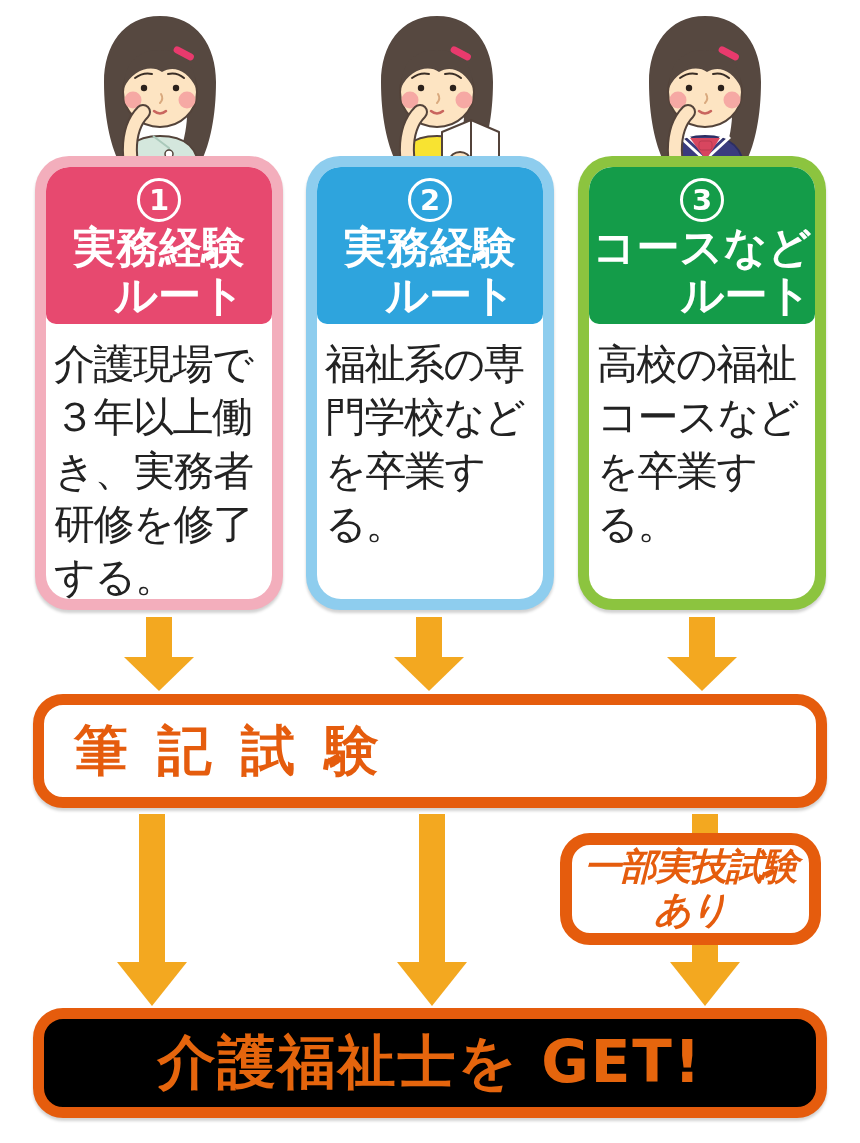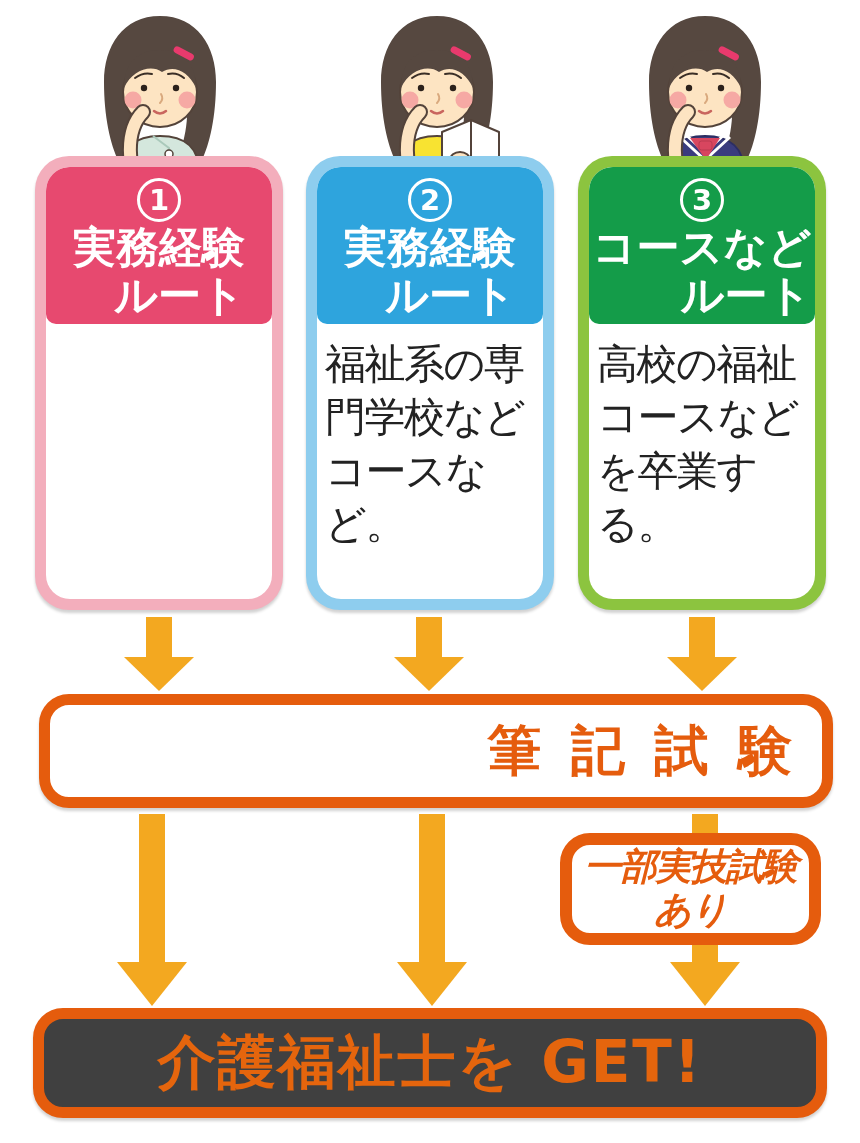--- a/index.html
+++ b/index.html
@@ -54,38 +54,38 @@
   .arrow{position:absolute;z-index:1;}
   #arrow-top-1{left:122px;top:617px;}
   #arrow-top-2{left:392px;top:617px;}
   #arrow-top-3{left:665px;top:617px;}
   #arrow-bot-1{left:115px;top:814px;}
   #arrow-bot-2{left:395px;top:814px;}
   #arrow-bot-3{left:668px;top:814px;}
 
   
   .exam-box{
-    position:absolute;left:39px;top:694px;width:794px;height:114px;box-sizing:border-box;
+    position:absolute;left:33px;top:694px;width:794px;height:114px;box-sizing:border-box;
     background:#fff;border:11px solid #e55c0d;border-radius:30px;
-    display:flex;align-items:center;justify-content:flex-end;z-index:2;
+    display:flex;align-items:center;justify-content:flex-start;z-index:2;
     box-shadow:0 3px 3px rgba(0,0,0,0.18);
   }
   .exam-label{color:#e55c0d;font-size:54px;font-weight:bold;letter-spacing:0.55em;text-indent:0.55em;}
   .note-box{
     position:absolute;left:560px;top:833px;width:261px;height:112px;box-sizing:border-box;
     background:#fff;border:12px solid #e55c0d;border-radius:30px;
     display:flex;align-items:center;justify-content:center;z-index:3;font-style:italic;
   }
   .note-label{
     color:#e55c0d;font-size:37px;font-weight:bold;line-height:1.15;
     text-align:center;white-space:pre-line;letter-spacing:-1.5px;
   }
   .goal-box{
     position:absolute;left:33px;top:1008px;width:794px;height:110px;box-sizing:border-box;
-    background:#404040;border:11px solid #e55c0d;border-radius:30px;
+    background:#000000;border:11px solid #e55c0d;border-radius:30px;
     display:flex;align-items:center;justify-content:center;z-index:2;
     box-shadow:0 3px 3px rgba(0,0,0,0.18);
   }
   .goal-label{color:#e5650d;font-size:58px;font-weight:bold;letter-spacing:2px;}
 </style>
 </head>
 <body>
 
 <div class="stage">
 
@@ -155,35 +155,40 @@
 
   <div class="card card1">
     <div class="card-inner">
       <div class="card-header">
         <div class="num-badge">
           <span>1</span>
         </div>
         <div class="card-title">実務経験
 ルート</div>
       </div>
+      <div class="card-body">介護現場で
+３年以上働
+き、実務者
+研修を修了
+する。</div>
     </div>
   </div>
 
   <div class="card card2">
     <div class="card-inner">
       <div class="card-header">
         <div class="num-badge">
           <span>2</span>
         </div>
         <div class="card-title">実務経験
 ルート</div>
       </div>
       <div class="card-body">福祉系の専
 門学校など
-コースなど。</div>
+を卒業する。</div>
     </div>
   </div>
 
   <div class="card card3">
     <div class="card-inner">
       <div class="card-header">
         <div class="num-badge">
           <span>3</span>
         </div>
         <div class="card-title">コースなど

